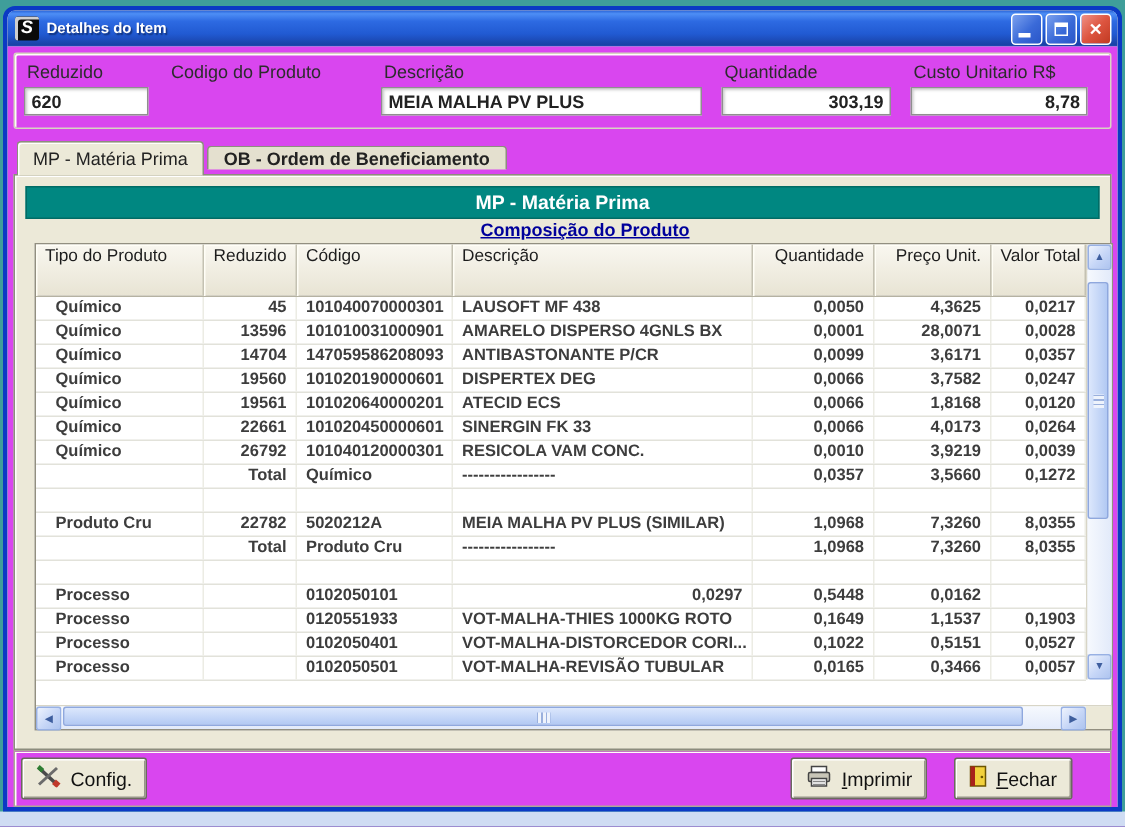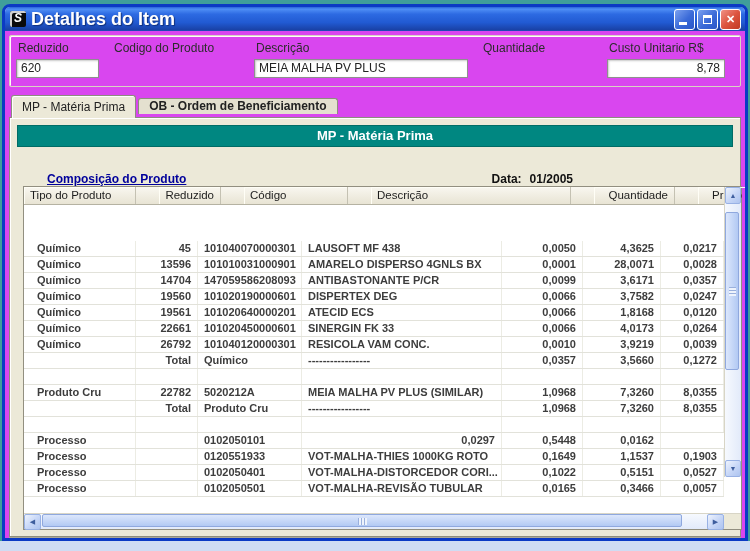--- a/index.html
+++ b/index.html
@@ -9,72 +9,72 @@
 
   
   .window { position:absolute; left:2px; top:4px; width:746px; height:537px;
             border:3px solid #0b3ac4; border-radius:8px 8px 0 0; background:#ECE9D8;
             display:flex; flex-direction:column; overflow:hidden; }
   .titlebar { height:24px; flex:0 0 24px; display:flex; align-items:center; padding:0 4px 0 5px;
     background:linear-gradient(180deg,#2964d8 0%,#4e8ef5 9%,#2d6ae2 30%,#215ad2 65%,#1941a5 96%,#2356c6 100%); }
   .title-icon { width:16px; height:16px; background:#0a0a0a; border-radius:2px; color:#fff;
     font-weight:bold; font-style:italic; font-size:12px; line-height:15px; text-align:center;
     box-shadow:inset 2px 2px 0 #cfcfcf; margin-right:5px; }
-  .title-text { color:#fff; font-weight:bold; font-size:18px; text-shadow:1px 1px 1px #10307a; flex:1; }
+  .title-text { color:#fff; font-weight:bold; font-size:10px; text-shadow:1px 1px 1px #10307a; flex:1; }
   .win-btns { display:flex; gap:2px; }
   .win-btn { width:21px; height:21px; border:1px solid #fff; border-radius:3px;
     background:linear-gradient(135deg,#7ba1ef 0%,#3a6ad8 55%,#2a56c8 100%);
     display:flex; align-items:center; justify-content:center; position:relative; }
   .win-btn.close { background:linear-gradient(135deg,#f09186 0%,#dd5540 50%,#c13a22 100%);
     color:#fff; font-size:11px; font-weight:bold; }
   .glyph-min { position:absolute; left:4px; bottom:4px; width:8px; height:3px; background:#fff; }
   .glyph-max { width:9px; height:9px; border:1px solid #fff; border-top-width:3px; }
 
   .client { flex:1; display:flex; flex-direction:column; padding:4px 4px 6px; background:#d946ef; }
 
   
   .fields-box { border:1px solid #d8d4c2; box-shadow:inset 1px 1px 0 #fffef7; border-radius:2px;
     padding:5px 6px 8px 6px; display:flex; gap:13px; }
   .field label { display:block; font-size:12px; color:#2c2c2c; margin:0 0 3px 2px; }
   .field input { height:19px; width:100%; border:1px solid #8f8f8f; background:#fff;
     box-shadow:inset 1px 1px 2px #c9c9c9; font-family:"Liberation Sans",sans-serif;
-    font-size:12px; font-weight:normal; color:#222; padding:0 4px; }
+    font-size:12px; font-weight:bold; color:#222; padding:0 4px; }
   .f-reduzido { width:83px; } .f-codigo { width:129px; } .f-descricao { width:214px; }
   .f-qtd { width:113px; } .f-custo { width:118px; }
   .f-qtd input, .f-custo input { text-align:right; }
 
   
   .tabs { display:flex; gap:2px; margin:8px 0 0 2px; height:22px; position:relative; z-index:2; }
   .tab { padding:0 10px; font-size:12px; color:#222; background:#ECE9D8;
     border:1px solid #8d8d7e; border-bottom:none; border-radius:3px 3px 0 0;
     display:flex; align-items:center; }
   .tab.active { height:23px; margin-bottom:-1px; box-shadow:inset 1px 1px 0 #fff; }
   .tab.inactive { height:16px; margin-top:3px; background:#e4e0cf;font-weight:bold; }
 
   
   .panel { border:1px solid #8d8d7e; box-shadow:inset 1px 1px 0 #fff; background:#ECE9D8;
     padding:7px 7px 6px; flex:0 0 384px; display:flex; flex-direction:column; position:relative; z-index:1; }
   .teal-bar { height:22px; background:#008781; border:1px solid #006c66;
     color:#fff; font-size:13px; font-weight:bold; text-align:center; line-height:20px; }
-  .sub-row { height:39px; display:flex; align-items:flex-end; }
+  .sub-row { height:16px; display:flex; align-items:center;flex-direction:column; }
   .comp-link { margin-left:30px; font-size:12px; font-weight:bold; color:#00009b; text-decoration:underline; }
   .date-wrap { margin-left:auto; margin-right:160px; font-size:12px; font-weight:bold; color:#111; }
   .date-wrap .lbl { margin-right:8px; }
 
   
   .grid-outer { width:719px; margin-left:6px; border:1px solid #928f80; background:#fff;
     display:flex; flex-direction:column; }
   .grid-top { display:flex; }
   .grid-main { width:700px; }
-  .g-head { display:grid; grid-template-columns:112px 62px 104px 200px 81px 78px 63px; height:18px;
-    background:linear-gradient(180deg,#f9f7f0,#e8e4d4); border-bottom:1px solid #b5b2a2;gap:23px; }
+  .g-head { display:grid; grid-template-columns:112px 62px 104px 200px 81px 78px 63px; height:35px;
+    background:linear-gradient(180deg,#f9f7f0,#e8e4d4); border-bottom:1px solid #b5b2a2; }
   .g-head .hc { font-size:11.5px; color:#1d1d1d; line-height:17px; border-right:1px solid #c4c1b2;
     box-shadow:inset 1px 1px 0 #fffef6; padding:0 6px; white-space:nowrap; overflow:hidden; }
   .g-head .hc.r { text-align:right; }
-  .g-body { height:272px; overflow:hidden; background:#fff;margin-top:36px; }
+  .g-body { height:272px; overflow:hidden; background:#fff; }
   .t-row { display:grid; grid-template-columns:112px 62px 104px 200px 81px 78px 63px; height:16px;
     border-bottom:1px solid #e2e2da; }
   .t-cell { font-size:11px; font-weight:bold; color:#3d3d3d; line-height:15px;
     border-right:1px solid #ececе4; border-right:1px solid #ecece4;
     padding:0 6px; white-space:nowrap; overflow:hidden; }
   .t-cell.c0 { padding-left:13px; }
   .t-cell.r { text-align:right; }
 
   
   .vscroll { width:17px; height:290px; display:flex; flex-direction:column; background:#eef3fc;
@@ -144,20 +144,21 @@
       </div>
       <div class="field f-codigo">
         <label>Codigo do Produto</label>
       </div>
       <div class="field f-descricao">
         <label>Descrição</label>
         <input value="MEIA MALHA PV PLUS" style="">
       </div>
       <div class="field f-qtd">
         <label>Quantidade</label>
+        <input value="303,19" style="">
       </div>
       <div class="field f-custo">
         <label>Custo Unitario R$</label>
         <input value="8,78" style="">
       </div>
     </div>
 
     <div class="tabs">
       <div class="tab active">MP - Matéria Prima</div>
       <div class="tab inactive">OB - Ordem de Beneficiamento</div>

